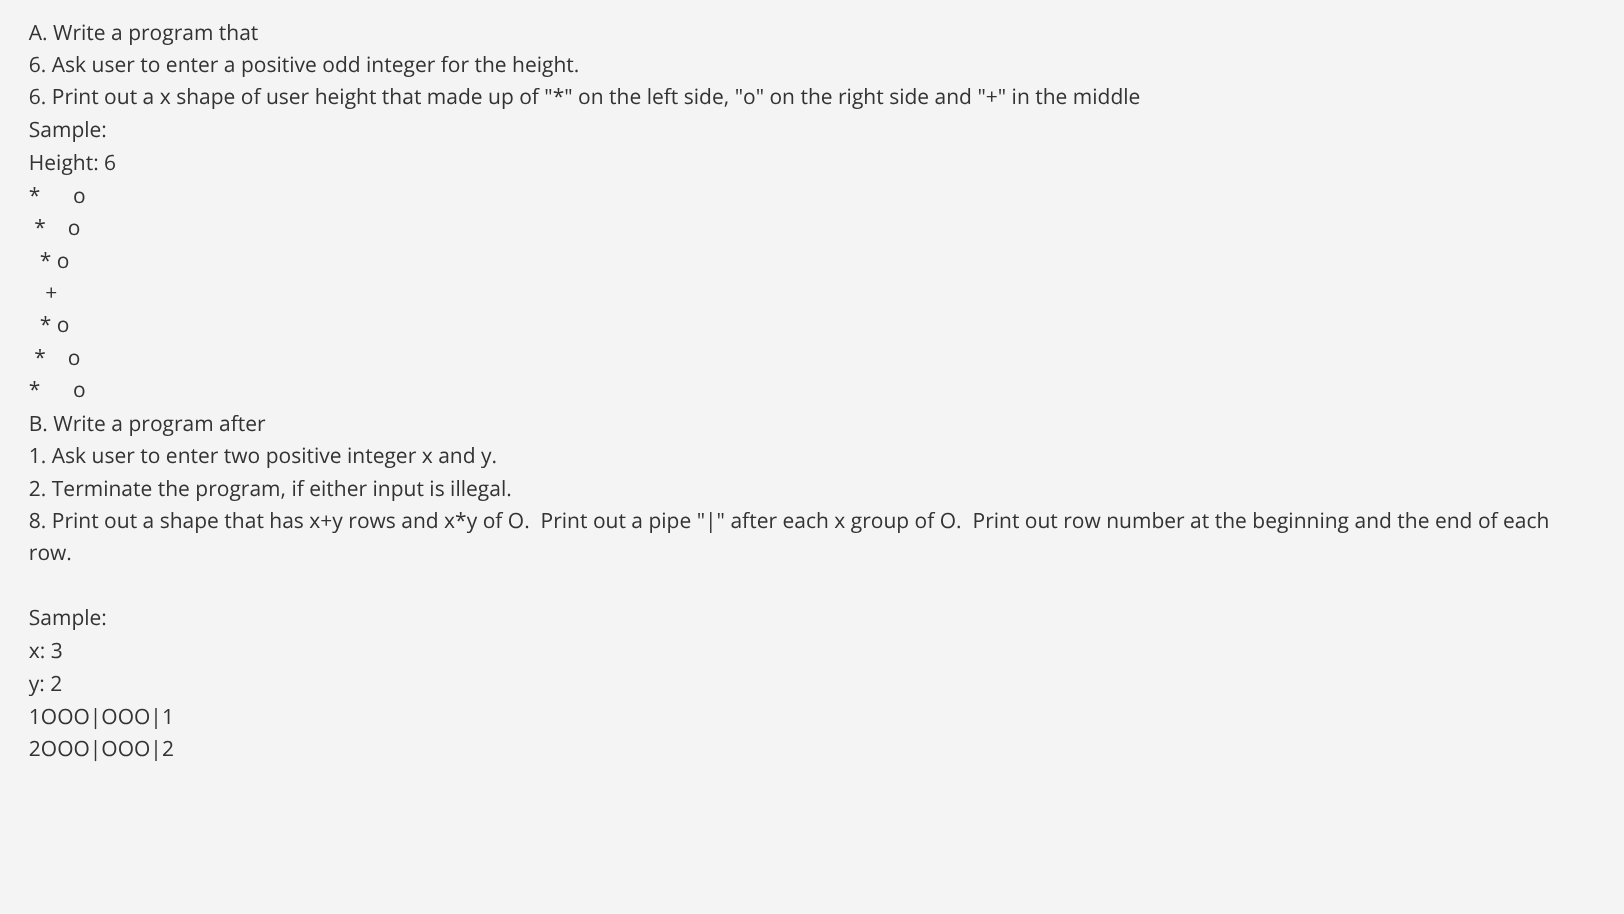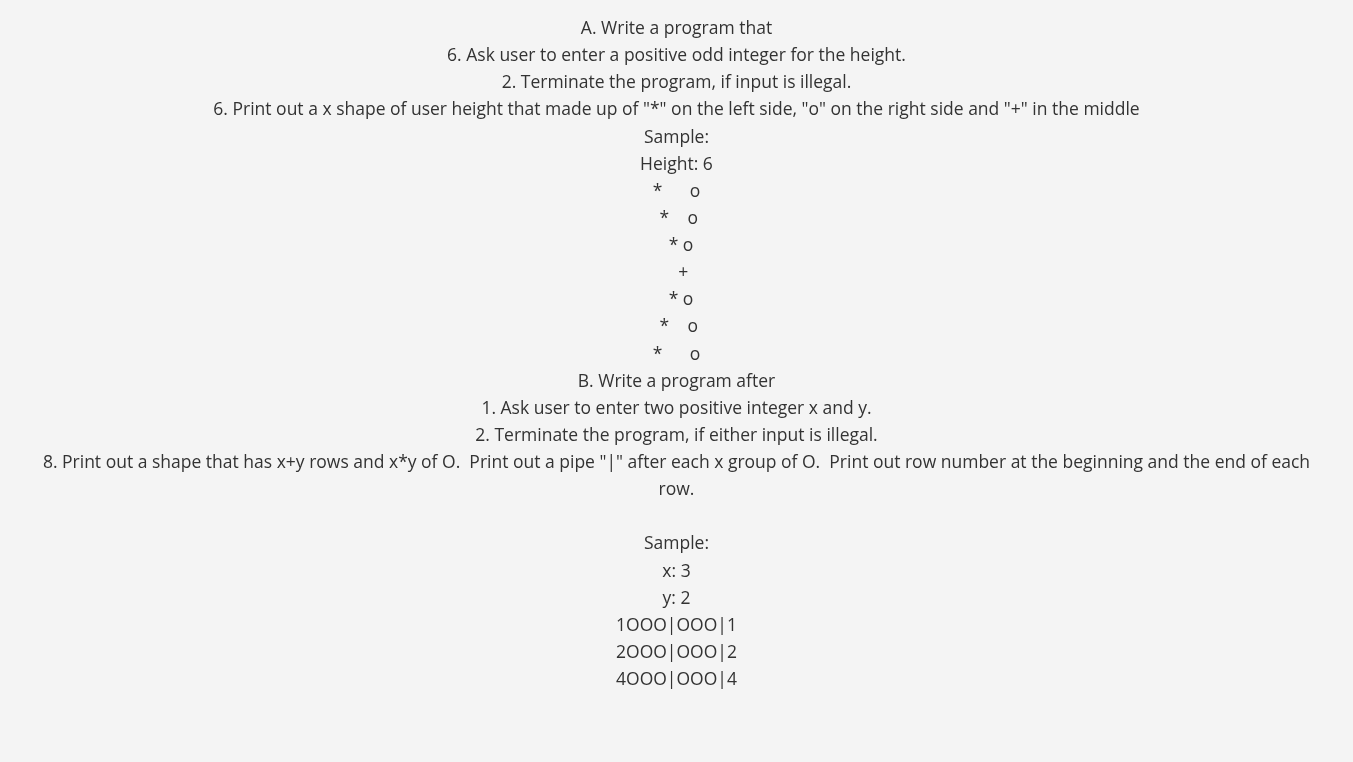--- a/index.html
+++ b/index.html
@@ -1,19 +1,18 @@
 <!DOCTYPE html>
 <html><head>
   <meta charset="utf-8">
   <style>
     * {
       margin: 0;
       padding: 0;
       box-sizing: border-box;
-      text-align: center;
     }
     body {
       background-color: #f4f4f4;
       font-family: "Open Sans", "Segoe UI", -apple-system, sans-serif;
       font-size: 17.5px;
       line-height: 1.55;
       color: #333333;
       padding: 14px 24px;
       width: 1353px;
       min-height: 762px;
@@ -24,35 +23,33 @@
     .blank-line {
       height: 1.55em;
     }
   </style>
 </head>
 <body>
 
 <div>
   <div class="line">A. Write a program that</div>
   <div class="line">6. Ask user to enter a positive odd integer for the height.</div>
-  <div class="line">2. Terminate the program, if input is illegal.</div>
   <div class="line">6. Print out a x shape of user height that made up of "*" on the left side, "o" on the right side and "+" in the middle</div>
   <div class="line">Sample:</div>
   <div class="line">Height: 6</div>
   <div class="line">*      o</div>
   <div class="line"> *    o</div>
   <div class="line">  * o</div>
   <div class="line">   +</div>
   <div class="line">  * o</div>
   <div class="line"> *    o</div>
   <div class="line">*      o</div>
   <div class="line">B. Write a program after</div>
   <div class="line">1. Ask user to enter two positive integer x and y.</div>
   <div class="line">2. Terminate the program, if either input is illegal.</div>
   <div class="line">8. Print out a shape that has x+y rows and x*y of O.  Print out a pipe "|" after each x group of O.  Print out row number at the beginning and the end of each row.</div>
   <div class="blank-line"></div>
   <div class="line">Sample:</div>
   <div class="line">x: 3</div>
   <div class="line">y: 2</div>
   <div class="line">1OOO|OOO|1</div>
   <div class="line">2OOO|OOO|2</div>
-  <div class="line">4OOO|OOO|4</div>
 </div>
 
 </body></html>

